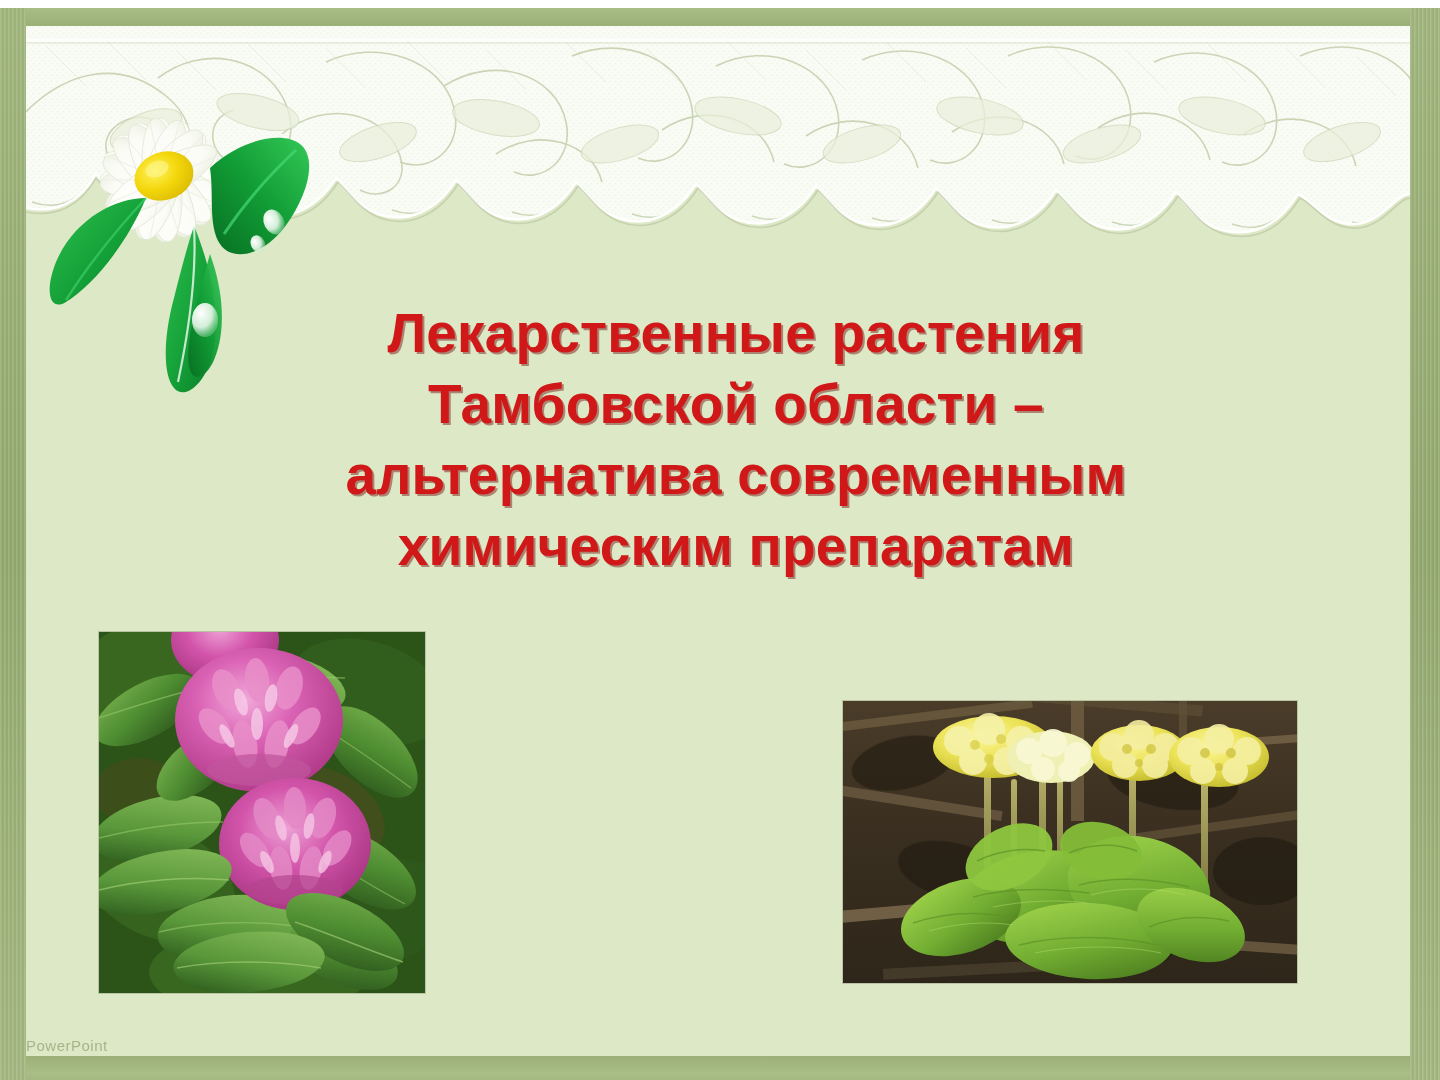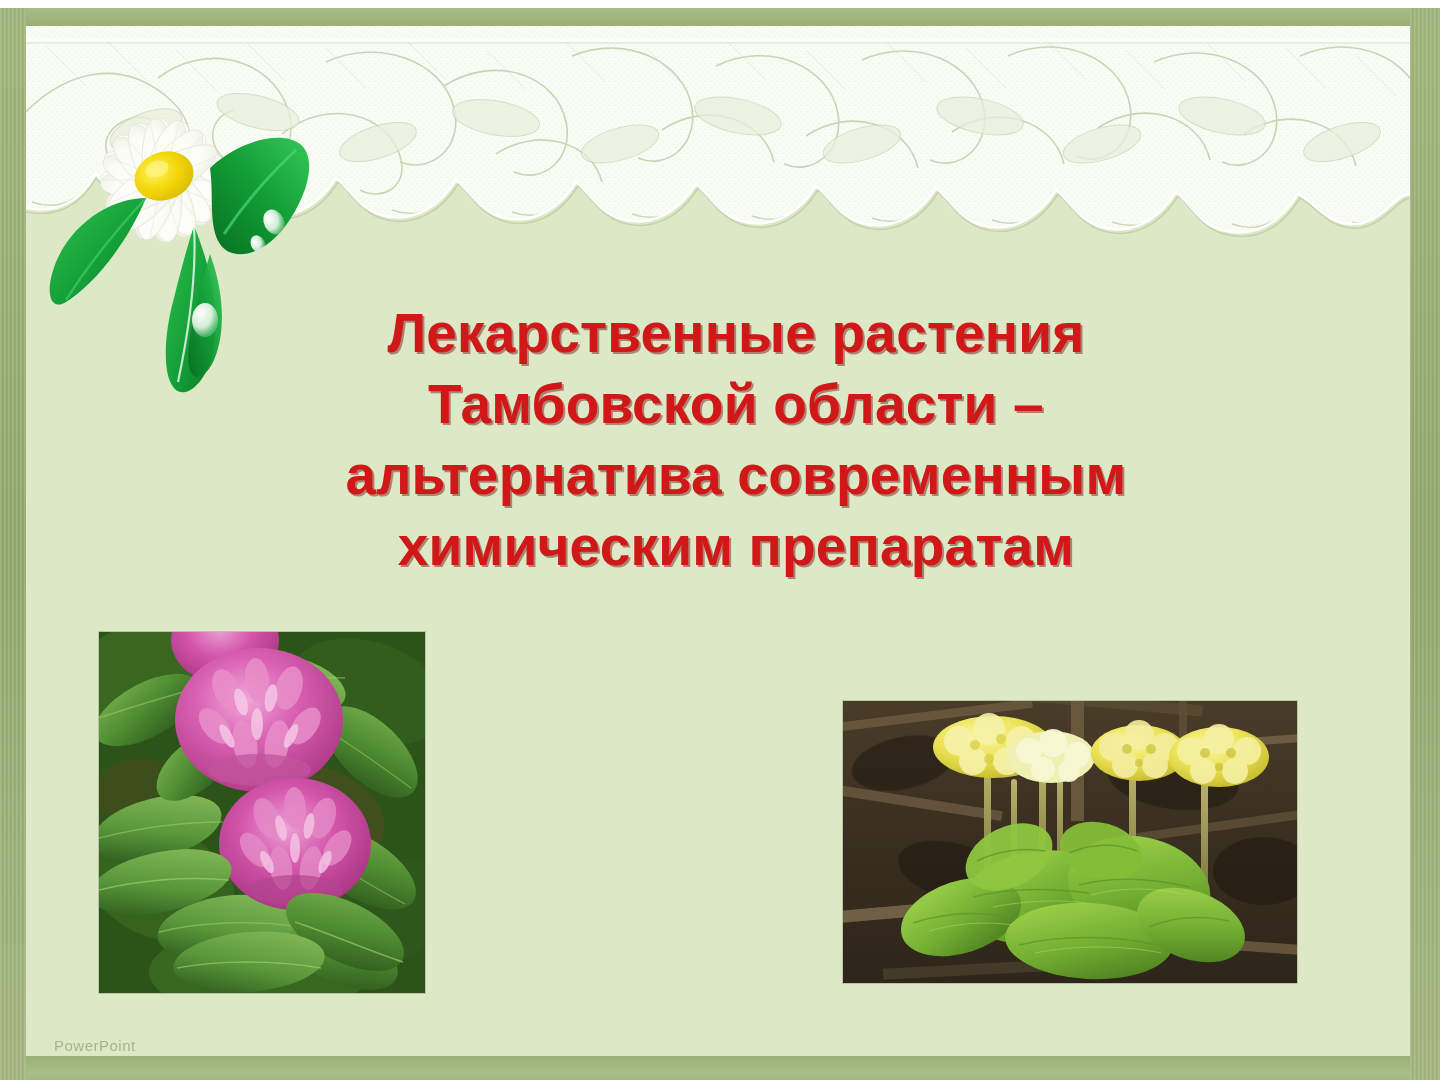--- a/index.html
+++ b/index.html
@@ -99,21 +99,20 @@
   
   .watermark {
     position: absolute;
     left: 0px;
     bottom: 2px;
     font-size: 15px;
     font-family: "Liberation Sans", sans-serif;
     color: rgba(120,138,88,0.55);
     letter-spacing: 0.5px;
     user-select: none;
-    padding-left: 28px;
   }
 </style>
 </head>
 <body>
 
 <div class="slide">
 
   <div class="frame-band frame-top"></div>
   <div class="frame-band frame-bottom"></div>
   <div class="frame-band frame-left"></div>

